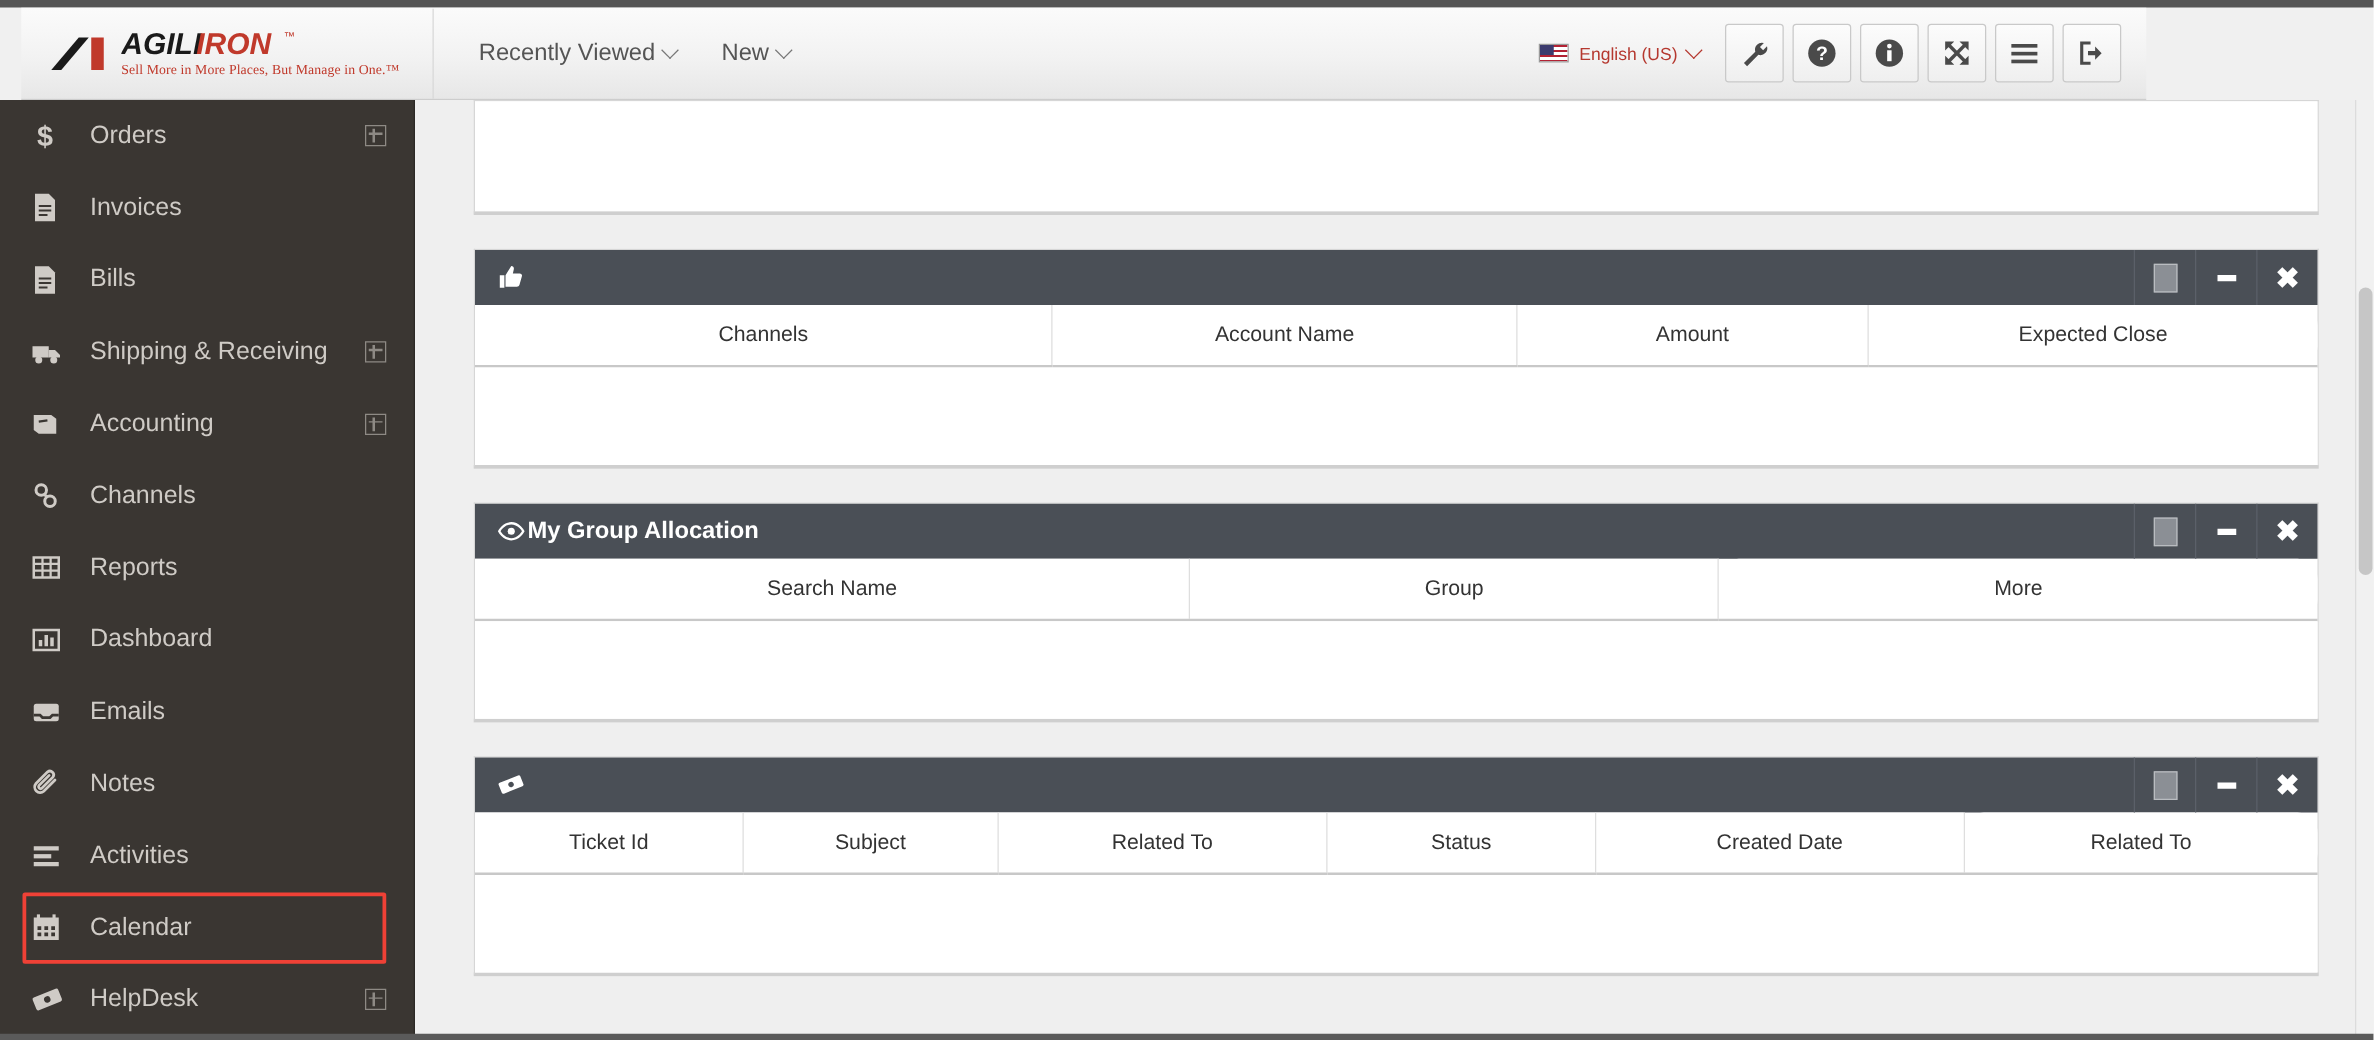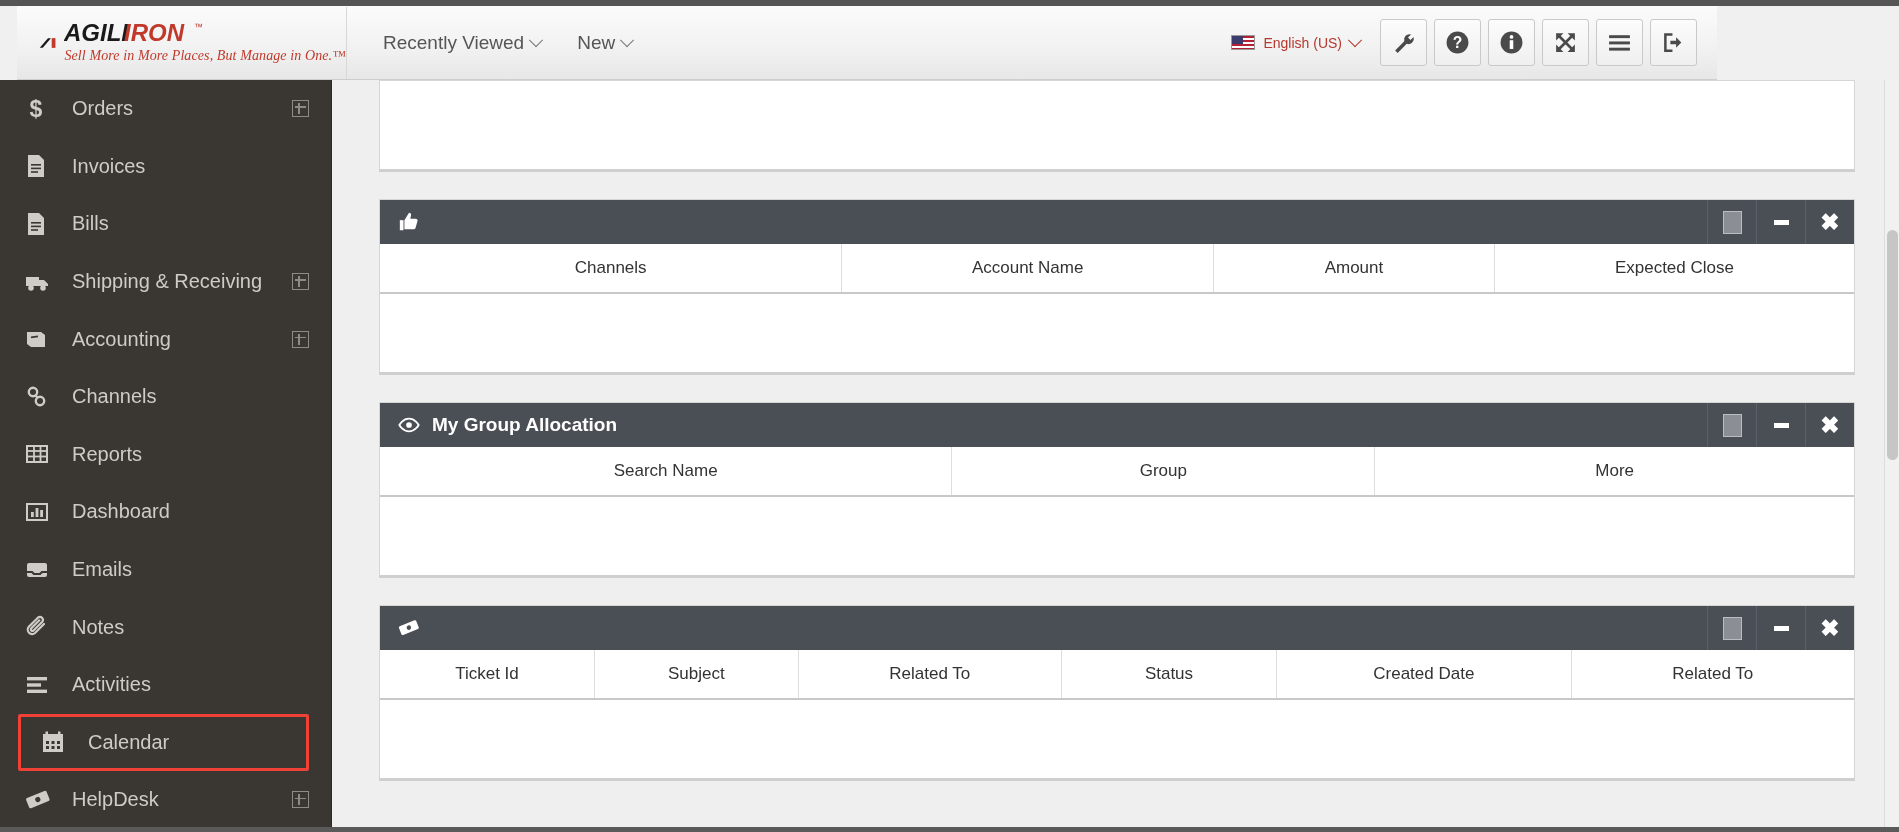--- a/index.html
+++ b/index.html
@@ -38,22 +38,21 @@
     padding-left: 22px;
     box-sizing: border-box;
     border-right: 1px solid #d8d8d8;
   }
   .logo-mark { display: block; }
   .logo-text-block { margin-left: 6px; }
   .logo-word { display: block; }
   .logo-tag {
     display: block;
     color: #c0392b;
-    font-size: 14px;
-    font-style: italic;
+    font-size: 11px;
     font-family: "Liberation Serif", serif;
     letter-spacing: .1px;
     margin-top: 1px;
     white-space: nowrap;
   }
 
   .nav-link {
     font-size: 19px;
     color: #555;
     margin-left: 36px;
@@ -188,21 +187,21 @@
     position: absolute;
     background: #8e8a85;
   }
   .side-item .si-plus::before { left: 2px; right: 2px; top: 5.2px; height: 1.5px; }
   .side-item .si-plus::after { top: 2px; bottom: 2px; left: 5.2px; width: 1.5px; }
 
   .side-item.highlight {
     outline: 3px solid #ef4136;
     outline-offset: -3px;
     margin: 0 22px 0 18px;
-    padding-left: 23px;
+    padding-left: 7px;
     border-radius: 2px;
   }
 
   
   .content {
     position: absolute;
     left: 333px; top: 74px;
     width: 1566px;
     height: 758px;
     background: #efefef;
@@ -229,21 +228,20 @@
   .panel-head .ph-icon {
     width: 24px;
     display: flex;
     align-items: center;
     flex: none;
   }
   .panel-head .ph-title {
     color: #fff;
     font-size: 19px;
     font-weight: bold;
-    margin-left: 10px;
     white-space: nowrap;
   }
   .ph-ctrls {
     margin-left: auto;
     display: flex;
     align-items: stretch;
     height: 44px;
   }
   .ph-btn {
     width: 48px;

